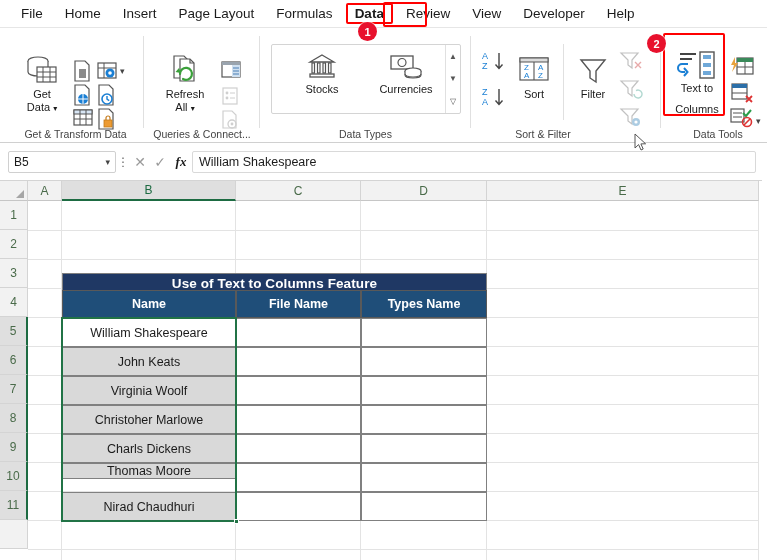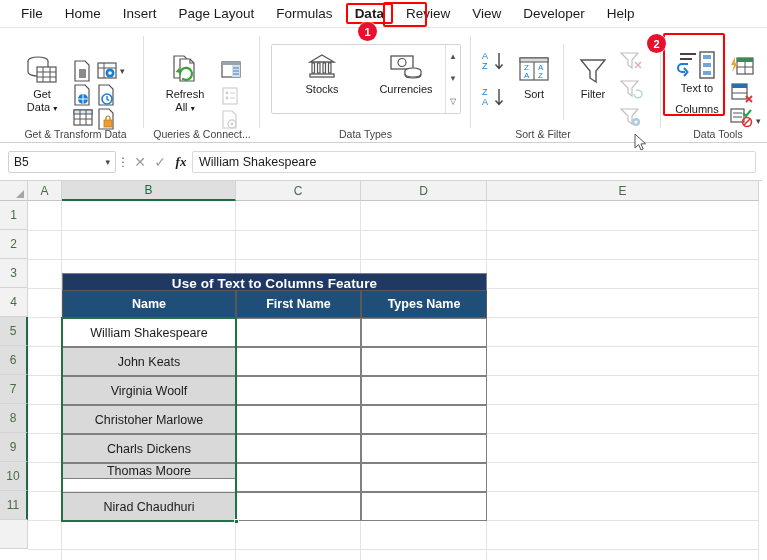--- a/index.html
+++ b/index.html
@@ -505,21 +505,21 @@
     <div class="gridline-h" style="left:28px; top:223px; width:731px;"></div>
     <div class="gridline-h" style="left:28px; top:252px; width:731px;"></div>
     <div class="gridline-h" style="left:28px; top:281px; width:731px;"></div>
     <div class="gridline-h" style="left:28px; top:310px; width:731px;"></div>
     <div class="gridline-h" style="left:28px; top:339px; width:731px;"></div>
     <div class="gridline-h" style="left:28px; top:368px; width:731px;"></div>
 
     <div class="titlecell" style="left:62px; top:50px; width:425px; height:20px;margin-top:42px;">Use of Text to Columns Feature</div>
 
     <div class="thcell" style="left:62px;  top:109px; width:174px; height:28px;">Name</div>
-    <div class="thcell" style="left:236px; top:109px; width:125px; height:28px;">First Name</div>
+    <div class="thcell" style="left:236px; top:109px; width:125px; height:28px;">File Name</div>
     <div class="thcell" style="left:361px; top:109px; width:126px; height:28px;">Types Name</div>
 
     <div class="namecell active" style="left:62px; top:137px; width:174px; height:29px;">William Shakespeare</div>
     <div class="namecell" style="left:62px; top:166px; width:174px; height:29px;">John Keats</div>
     <div class="namecell" style="left:62px; top:195px; width:174px; height:29px;">Virginia Woolf</div>
     <div class="namecell" style="left:62px; top:224px; width:174px; height:29px;">Christoher Marlowe</div>
     <div class="namecell" style="left:62px; top:253px; width:174px; height:29px;">Charls Dickens</div>
     <div class="namecell" style="left:62px; top:282px; width:174px; height:16px;">Thomas Moore</div>
     <div class="namecell" style="left:62px; top:311px; width:174px; height:29px;">Nirad Chaudhuri</div>
 

